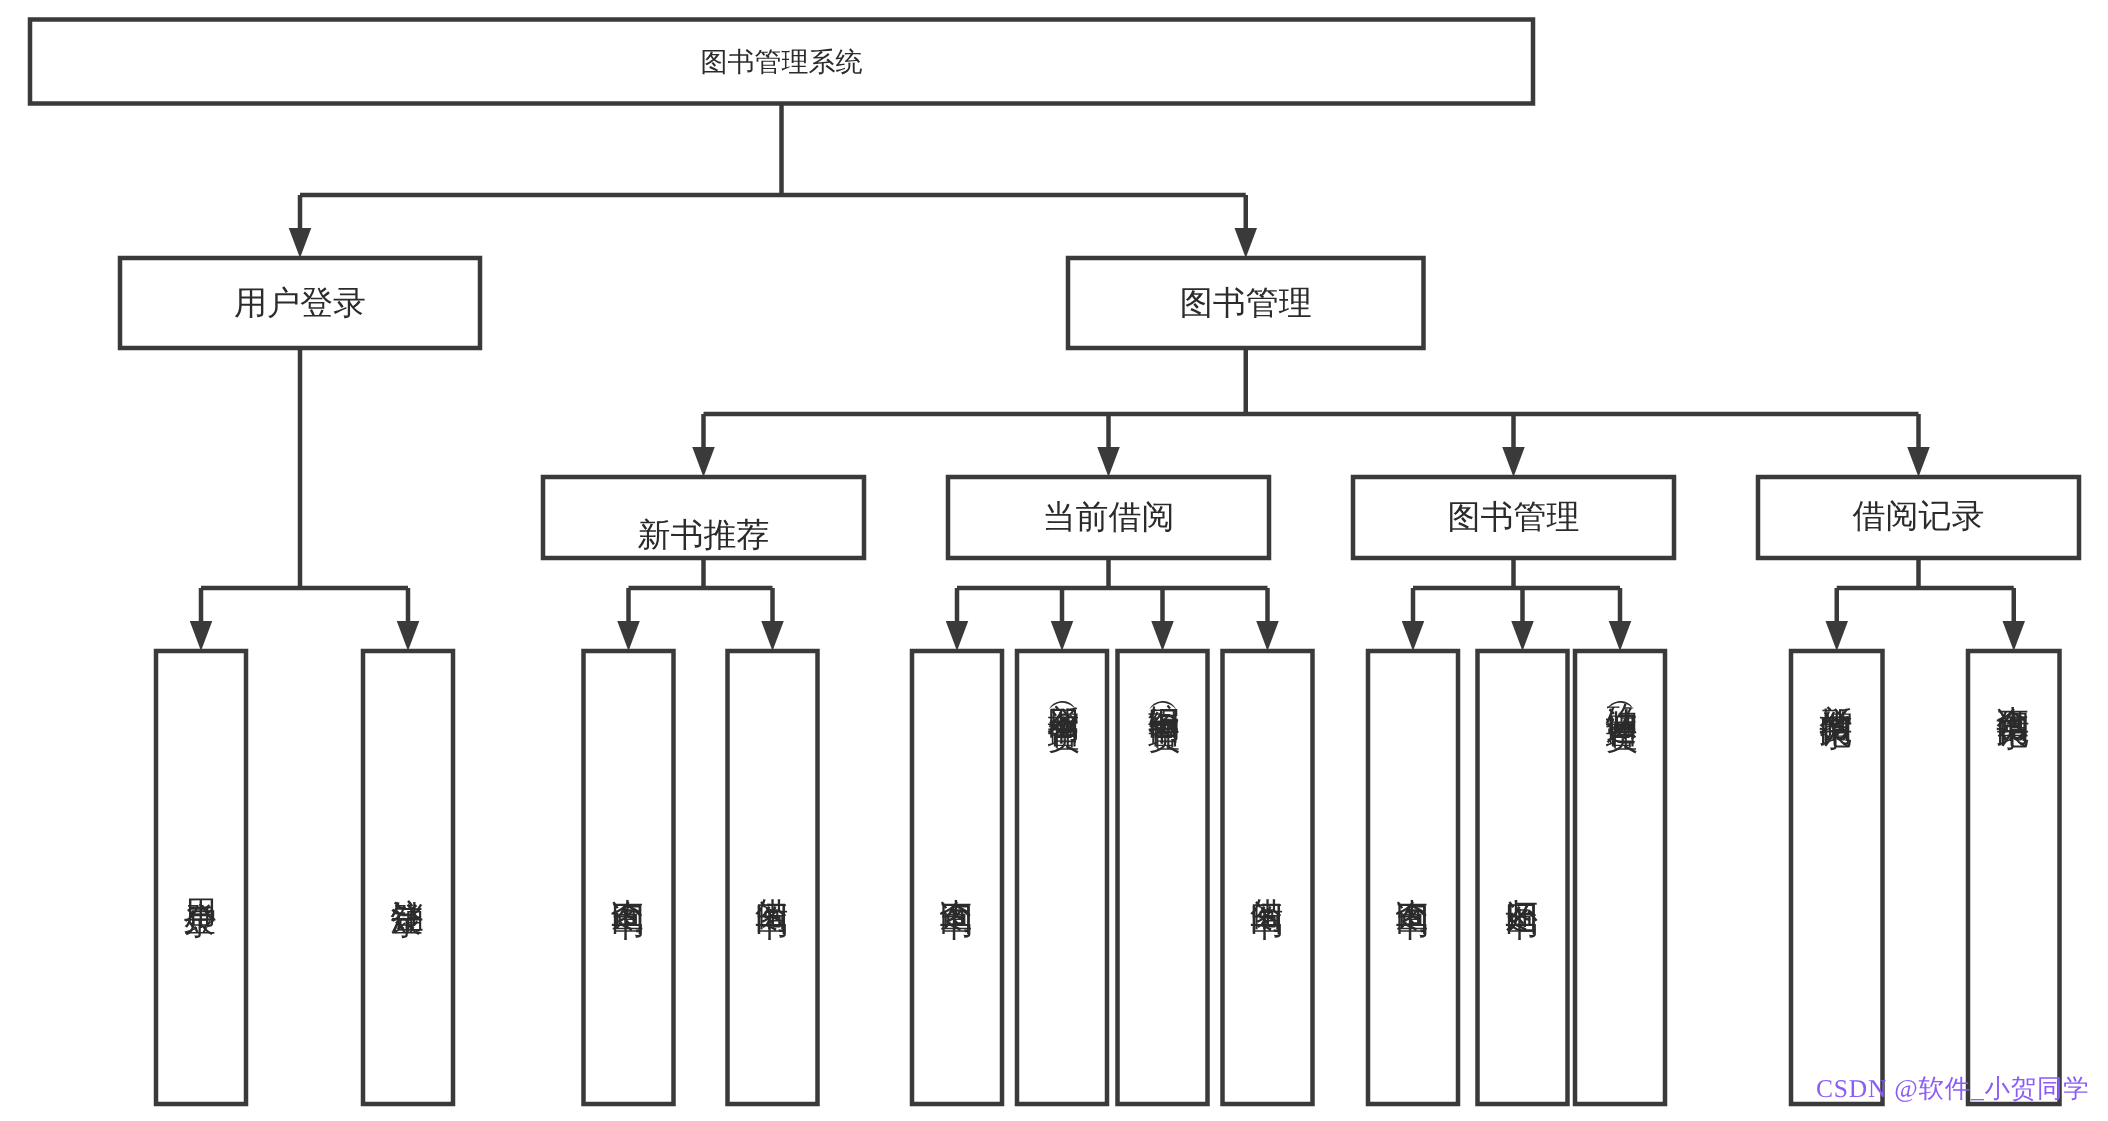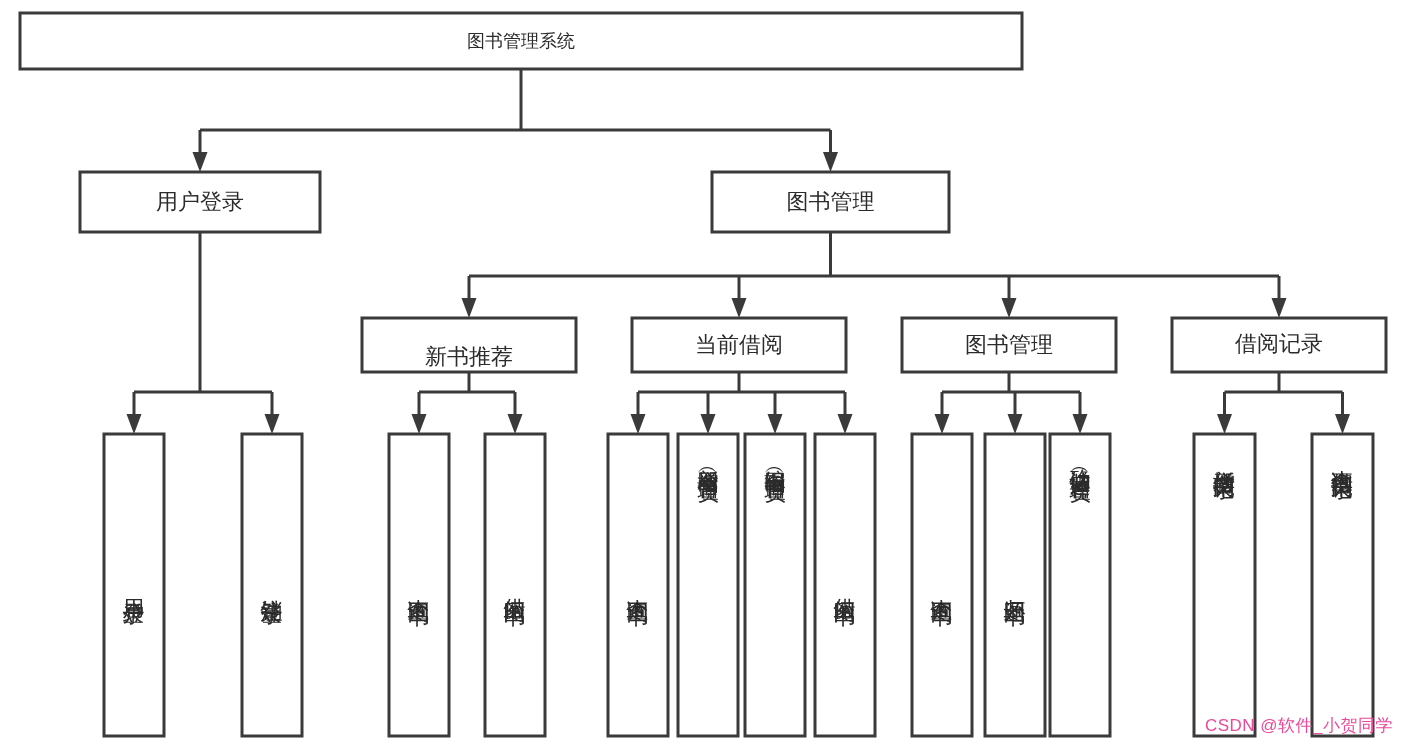--- a/index.html
+++ b/index.html
@@ -68,23 +68,23 @@
   .h-text {
     font-family: "Liberation Sans", "DejaVu Sans", sans-serif;
     font-size: 22px;
     color: #2b2b2b;
     white-space: nowrap;
   }
   .watermark {
     position: absolute;
     right: 12px;
     bottom: 10px;
-    font-family: Liberation Sans, sans-serif;
+    font-family: Liberation Serif, serif;
     font-size: 17px;
-    color: #ec4899;
+    color: #8b5cf6;
     white-space: nowrap;
     letter-spacing: 0.5px;
   }
 </style>
 </head>
 <body>
 
 <div id="diagram-root">
   <svg class="diagram-canvas" id="diagram-canvas" viewBox="0 0 1405 747">
       <g>

